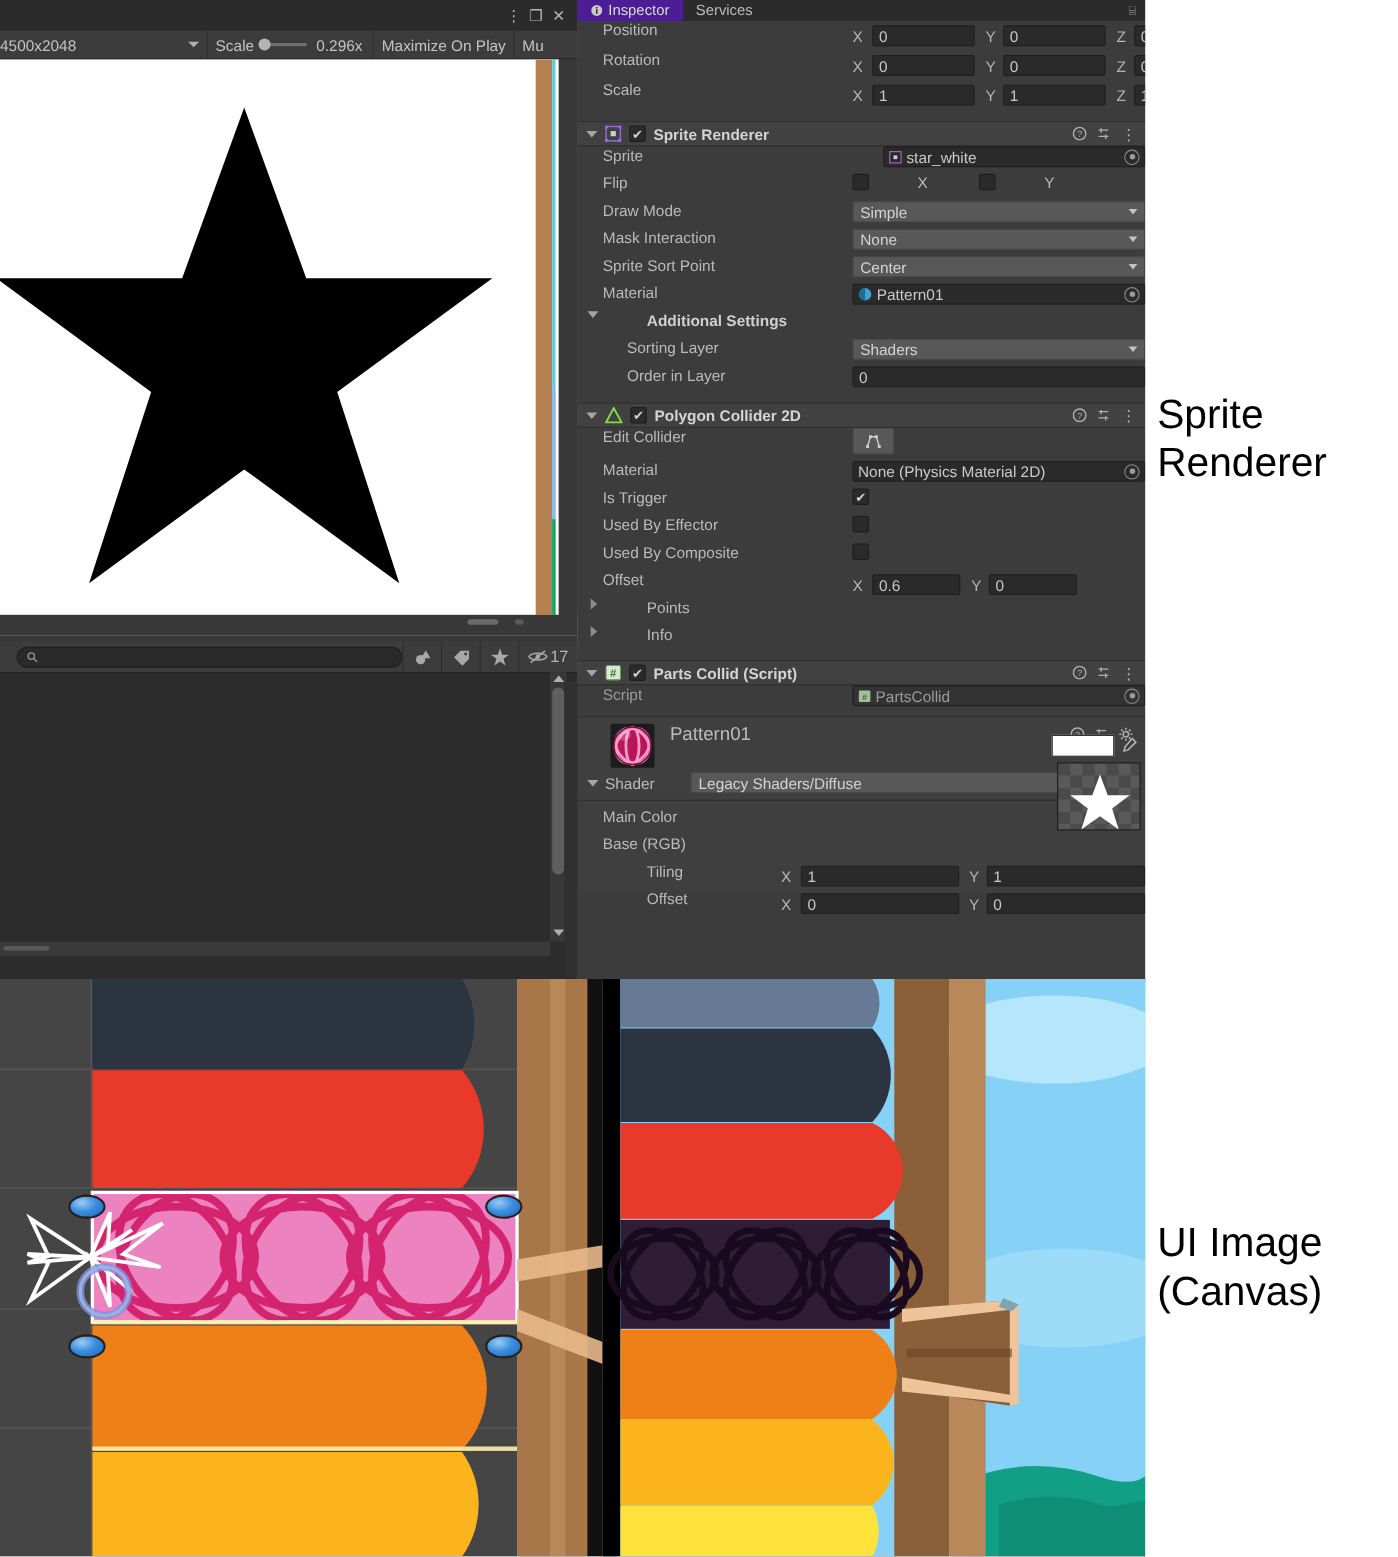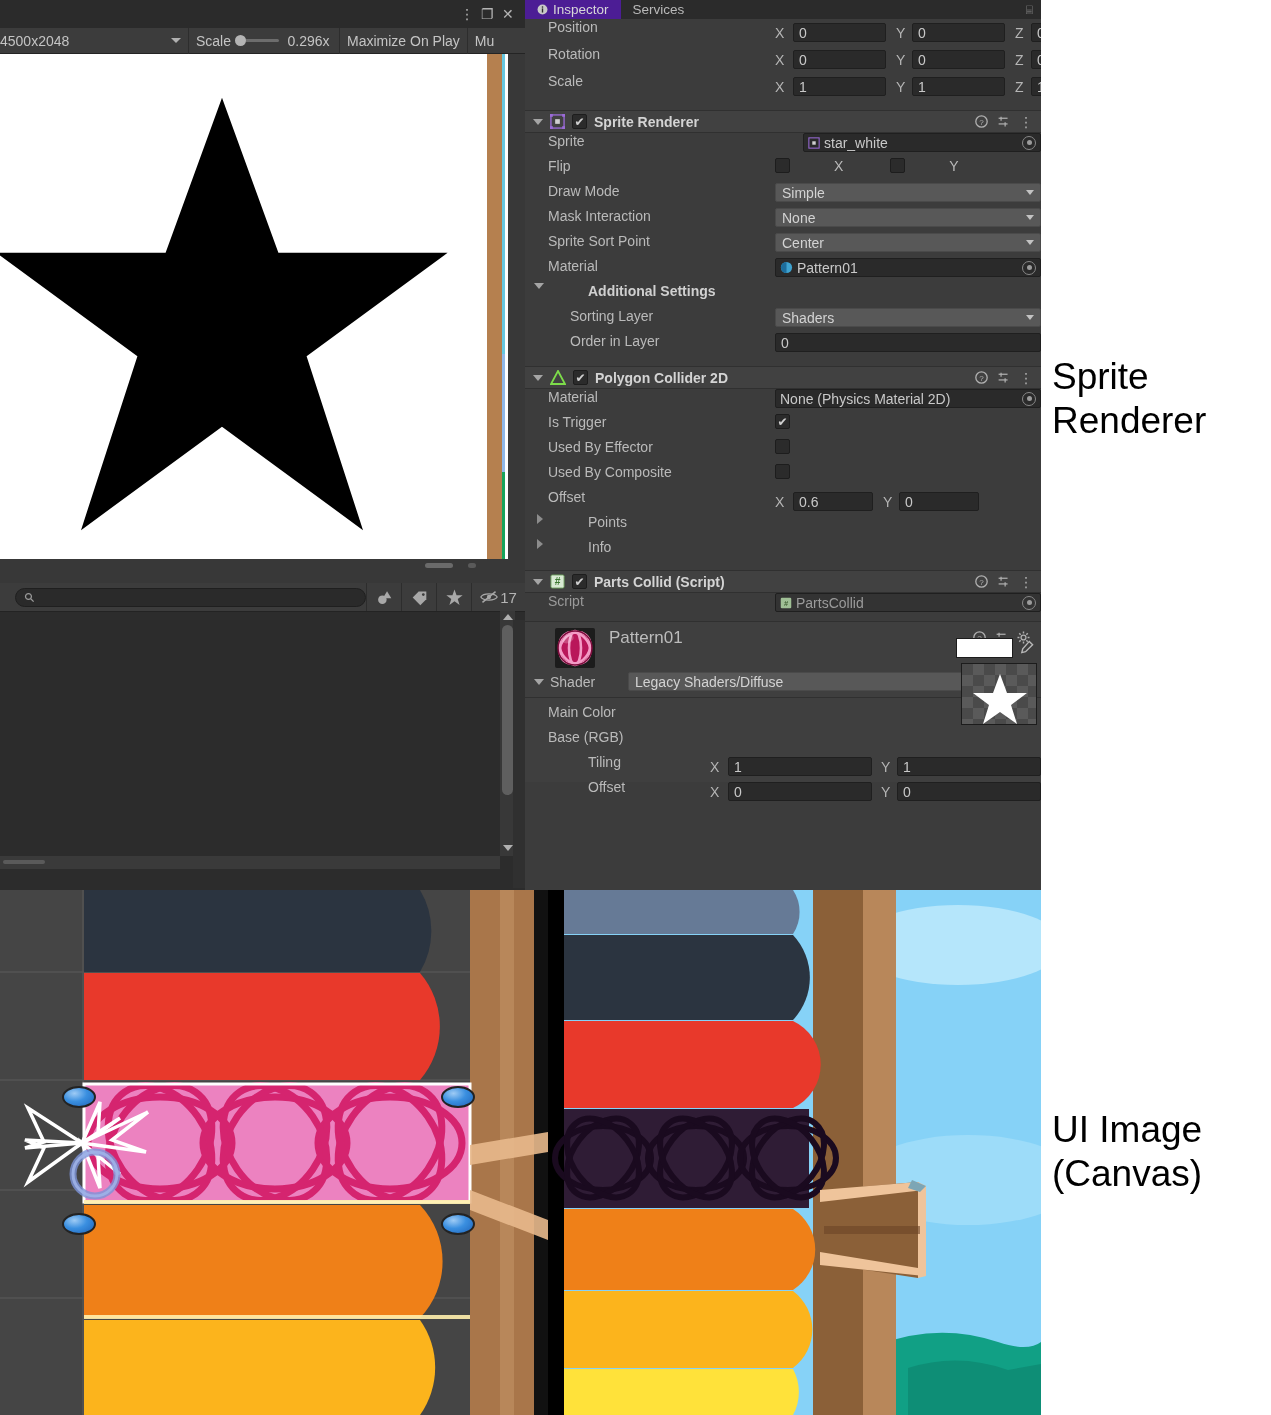--- a/index.html
+++ b/index.html
@@ -370,20 +370,32 @@
           <svg width="13" height="13" viewBox="0 0 16 16">
               <line x1="2" y1="4" x2="13" y2="4" stroke="#b0b0b0" stroke-width="1.5"></line>
               <line x1="2" y1="11" x2="13" y2="11" stroke="#b0b0b0" stroke-width="1.5"></line>
               <line x1="5" y1="2" x2="5" y2="7" stroke="#b0b0b0" stroke-width="1.5"></line>
               <line x1="10" y1="9" x2="10" y2="14" stroke="#b0b0b0" stroke-width="1.5"></line>
             </svg>
           <span style="font-size:14px;line-height:10px;">⋮</span>
         </span>
       </div>
 
+      <div class="row" style="height:30px;">
+        <span class="lbl w">Edit Collider</span>
+        <div style="width:38px;height:24px;background:#585858;border:1px solid #4a4a4a;border-radius:3px;display:flex;align-items:center;justify-content:center;">
+          <svg width="16" height="15" viewBox="0 0 18 16">
+            <polyline points="3,13 6,3 12,3 15,13" fill="none" stroke="#d0d0d0" stroke-width="1.4"></polyline>
+            <rect x="1.5" y="11.5" width="3" height="3" fill="#d0d0d0"></rect>
+              <rect x="13.5" y="11.5" width="3" height="3" fill="#d0d0d0"></rect>
+            <rect x="4.5" y="1.5" width="3" height="3" fill="#d0d0d0"></rect>
+              <rect x="10.5" y="1.5" width="3" height="3" fill="#d0d0d0"></rect>
+          </svg>
+        </div>
+      </div>
 
       <div class="row">
         <span class="lbl w">Material</span>
         <div class="objfield" style="width:297px;">
           <span>None (Physics Material 2D)</span>
           <span class="picker"></span>
         </div>
       </div>
 
       <div class="row">

